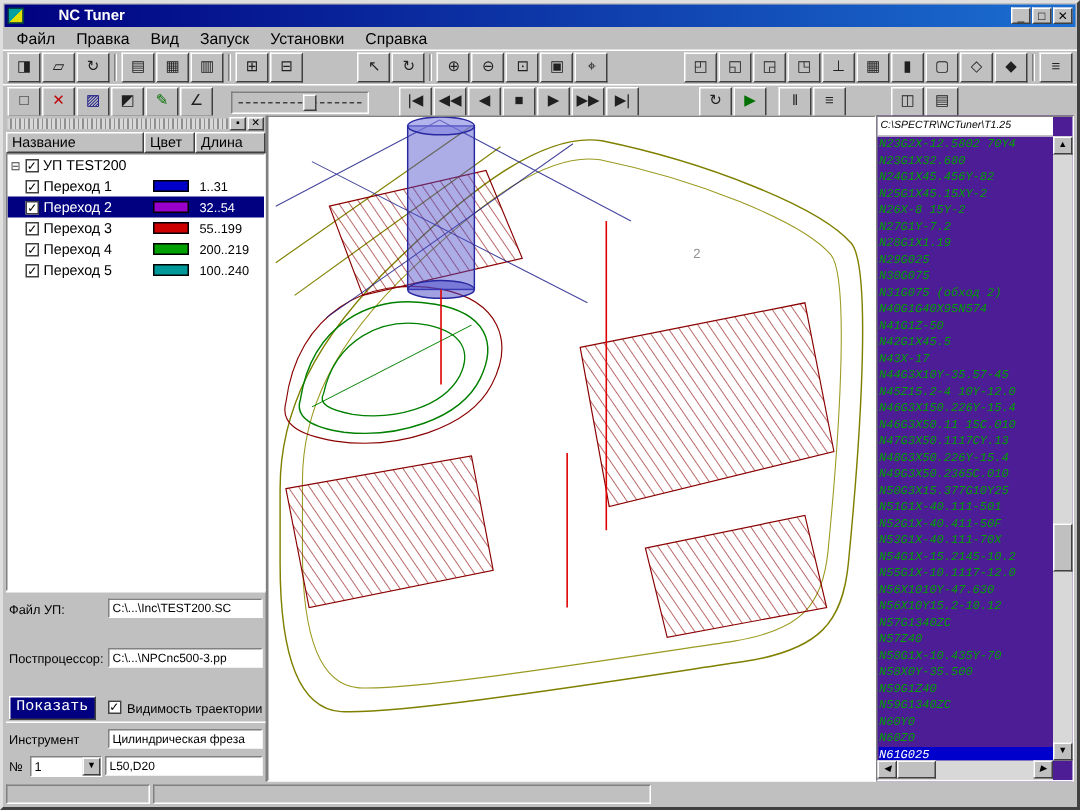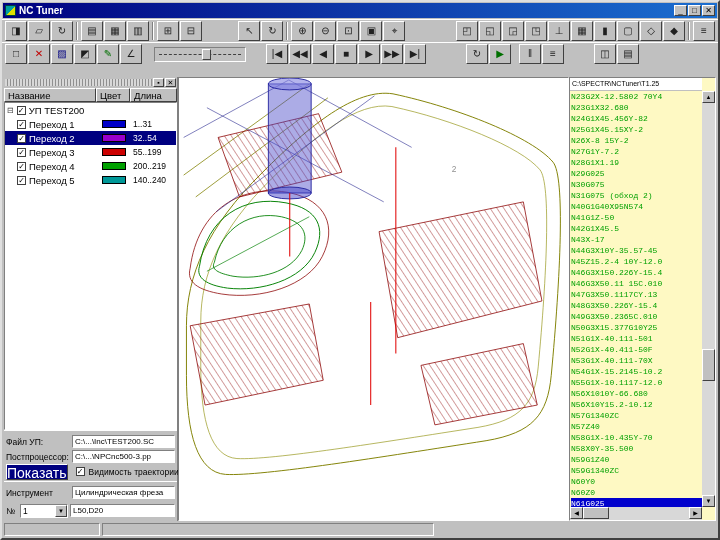--- a/index.html
+++ b/index.html
@@ -4,21 +4,21 @@
 <style>
   * { box-sizing: border-box; margin: 0; padding: 0; }
   html, body { width: 720px; height: 540px; overflow: hidden; }
   body { font-family: "Liberation Sans", sans-serif; background: #808080; }
 
   .window { position: absolute; inset: 0; background: #c0c0c0;
     border: 2px solid; border-color: #dfdfdf #404040 #404040 #dfdfdf; }
 
   
   .titlebar { height: 15px; margin: 1px; background: linear-gradient(90deg,#000080,#1b6fd0);
-    display: flex; align-items: center; padding: 0 2px; color: #fff; }
+    display: flex; align-items: center; padding: 0 2px; color: #fff; gap: 20px; }
   .app-icon { width: 11px; height: 11px; margin-right: 3px;
     background: linear-gradient(135deg,#00a0a0 0 50%, #e0e000 50% 100%); border: 1px solid #004040; }
   .title-text { font-size: 10px; font-weight: bold; flex: 1; }
   .tb-controls { display: flex; gap: 1px; }
   .tctl { width: 13px; height: 11px; background: #c0c0c0; border: 1px solid;
     border-color: #fff #404040 #404040 #fff; font-size: 8px; line-height: 9px;
     text-align: center; color: #000; }
 
   
   .menubar { height: 14px; display: flex; align-items: center; padding-left: 2px; }
@@ -61,50 +61,50 @@
   .trow.root .c-name { padding-left: 2px; }
   .rootmark { font-size: 8px; color: #404040; }
   .cbx { width: 9px; height: 9px; background: #fff; border: 1px solid #404040; font-size: 8px;
     line-height: 8px; text-align: center; color: #000; flex: 0 0 auto; }
   .c-color { width: 34px; display: flex; justify-content: center; }
   .swatch { width: 24px; height: 8px; border: 1px solid #000; }
   .c-len { flex: 1; font-size: 8.5px; padding-left: 2px; white-space: nowrap; overflow: hidden; }
 
   
   .info-block { padding: 3px 2px 2px 2px; border-top: 1px solid #fff; display: flex;
-    flex-direction: column; gap: 0; }
+    flex-direction: column; gap: 18px; }
   .info-row { display: flex; align-items: center; height: 15px; gap: 2px; }
   .info-label { width: 64px; font-size: 8.5px; white-space: nowrap; overflow: hidden; }
   .info-field { flex: 1; height: 13px; background: #fff; border: 1px solid;
     border-color: #808080 #fff #fff #808080; font-size: 8px; line-height: 11px;
     padding: 0 2px; white-space: nowrap; overflow: hidden; }
-  .apply-btn { width: 62px; height: 16px; background: #000080; color: #fff; font-size: 14px;
-    border: 1px solid; border-color: #fff #404040 #404040 #fff; font-family: Liberation Sans, sans-serif; }
+  .apply-btn { width: 62px; height: 16px; background: #000080; color: #fff; font-size: 10px;
+    border: 1px solid; border-color: #fff #404040 #404040 #fff; font-family: Liberation Mono, monospace; }
   .chk-row { display: flex; align-items: center; gap: 4px; flex: 1; padding-left: 6px; }
   .chk-label { font-size: 8.5px; white-space: nowrap; }
 
   
   .tool-block { padding: 3px 2px 3px 2px; border-top: 1px solid #fff; display: flex;
     flex-direction: column; gap: 3px; }
   .combo { width: 48px; height: 14px; display: flex; background: #fff; border: 1px solid;
     border-color: #808080 #fff #fff #808080; }
   .combo .val { flex: 1; font-size: 8.5px; line-height: 12px; padding-left: 2px; }
   .combo .drop { width: 12px; background: #c0c0c0; border: 1px solid;
     border-color: #fff #404040 #404040 #fff; font-size: 6px; line-height: 10px; text-align: center; }
   .mini-btn { width: 14px; height: 13px; background: #c0c0c0; border: 1px solid;
     border-color: #fff #404040 #404040 #fff; }
 
   
   .canvas { flex: 1; background: #ffffff; border: 1px solid;
     border-color: #808080 #fff #fff #808080; position: relative; overflow: hidden; }
   .canvas svg { width: 100%; height: 100%; display: block; }
 
   
-  .right-panel { width: 147px; position: relative; background: #fef9c3; border: 1px solid;
-    border-color: #808080 #fff #fff #808080; }
+  .right-panel { width: 132px; position: relative; background: #4c1d95; border: 1px solid;
+    border-color: #808080 #fff #fff #808080; font-style: italic; }
   .gcode-path { position: absolute; top: 0; left: 0; right: 13px; height: 13px; background: #fff;
     border-bottom: 1px solid #c0c0c0; font-size: 7px; line-height: 12px; padding: 0 2px;
     color: #000; white-space: nowrap; overflow: hidden; }
   .gcode-lines { position: absolute; top: 13px; left: 1px; right: 13px; bottom: 13px; overflow: hidden; }
   .gline { font-family: "Liberation Mono", monospace; font-size: 8px; line-height: 11px;
     color: #00a000; white-space: nowrap; }
   .gline.sel { background: #0000cd; color: #fff; }
   .vscroll { position: absolute; top: 13px; right: 0; bottom: 13px; width: 13px; background: #d8d8d8; }
   .hscroll { position: absolute; left: 0; right: 13px; bottom: 0; height: 13px; background: #d8d8d8;
     display: flex; }
@@ -132,20 +132,28 @@
   <div class="titlebar">
     <span class="app-icon"></span>
     <span class="title-text">NC Tuner</span>
     <span class="tb-controls">
       <span class="tctl">_</span>
       <span class="tctl">□</span>
       <span class="tctl">✕</span>
     </span>
   </div>
 
+  <div class="menubar" id="menubar">
+      <span class="menu-item">Файл</span>
+      <span class="menu-item">Правка</span>
+      <span class="menu-item">Вид</span>
+      <span class="menu-item">Запуск</span>
+      <span class="menu-item">Установки</span>
+      <span class="menu-item">Справка</span>
+    </div>
 
   <div class="toolbar" id="toolbar1">
       <button class="tb-btn">
         <span class="glyph">◨</span>
       </button>
       <button class="tb-btn">
         <span class="glyph">▱</span>
       </button>
       <button class="tb-btn">
         <span class="glyph">↻</span>
@@ -358,21 +366,21 @@
               <span class="c-len">200..219</span>
             </div>
             <div class="trow">
               <span class="c-name">
                 <span class="cbx">✓</span>
                 <span>Переход 5</span>
               </span>
               <span class="c-color">
                 <span class="swatch" style="background: rgb(0, 152, 152);"></span>
               </span>
-              <span class="c-len">140..240</span>
+              <span class="c-len">100..240</span>
             </div>
           </div>
       </div>
       <div class="info-block">
         <div class="info-row">
           <span class="info-label">Файл УП:</span>
           <span class="info-field">C:\...\Inc\TEST200.SC</span>
         </div>
         <div class="info-row">
           <span class="info-label">Постпроцессор:</span>
@@ -484,21 +492,21 @@
           <div class="gline">N46G3X50.11 15C.010</div>
           <div class="gline">N47G3X50.1117CY.13</div>
           <div class="gline">N48G3X50.226Y-15.4</div>
           <div class="gline">N49G3X50.2365C.010</div>
           <div class="gline">N50G3X15.377G10Y25</div>
           <div class="gline">N51G1X-40.111-501</div>
           <div class="gline">N52G1X-40.411-50F</div>
           <div class="gline">N53G1X-40.111-70X</div>
           <div class="gline">N54G1X-15.2145-10.2</div>
           <div class="gline">N55G1X-10.1117-12.0</div>
-          <div class="gline">N56X1010Y-66.680</div>
+          <div class="gline">N56X1010Y-47.630</div>
           <div class="gline">N56X10Y15.2-10.12</div>
           <div class="gline">N57G1340ZC</div>
           <div class="gline">N57Z40</div>
           <div class="gline">N58G1X-10.435Y-70</div>
           <div class="gline">N58X0Y-35.500</div>
           <div class="gline">N59G1Z40</div>
           <div class="gline">N59G1340ZC</div>
           <div class="gline">N60Y0</div>
           <div class="gline">N60Z0</div>
           <div class="gline sel">N61G025</div>

